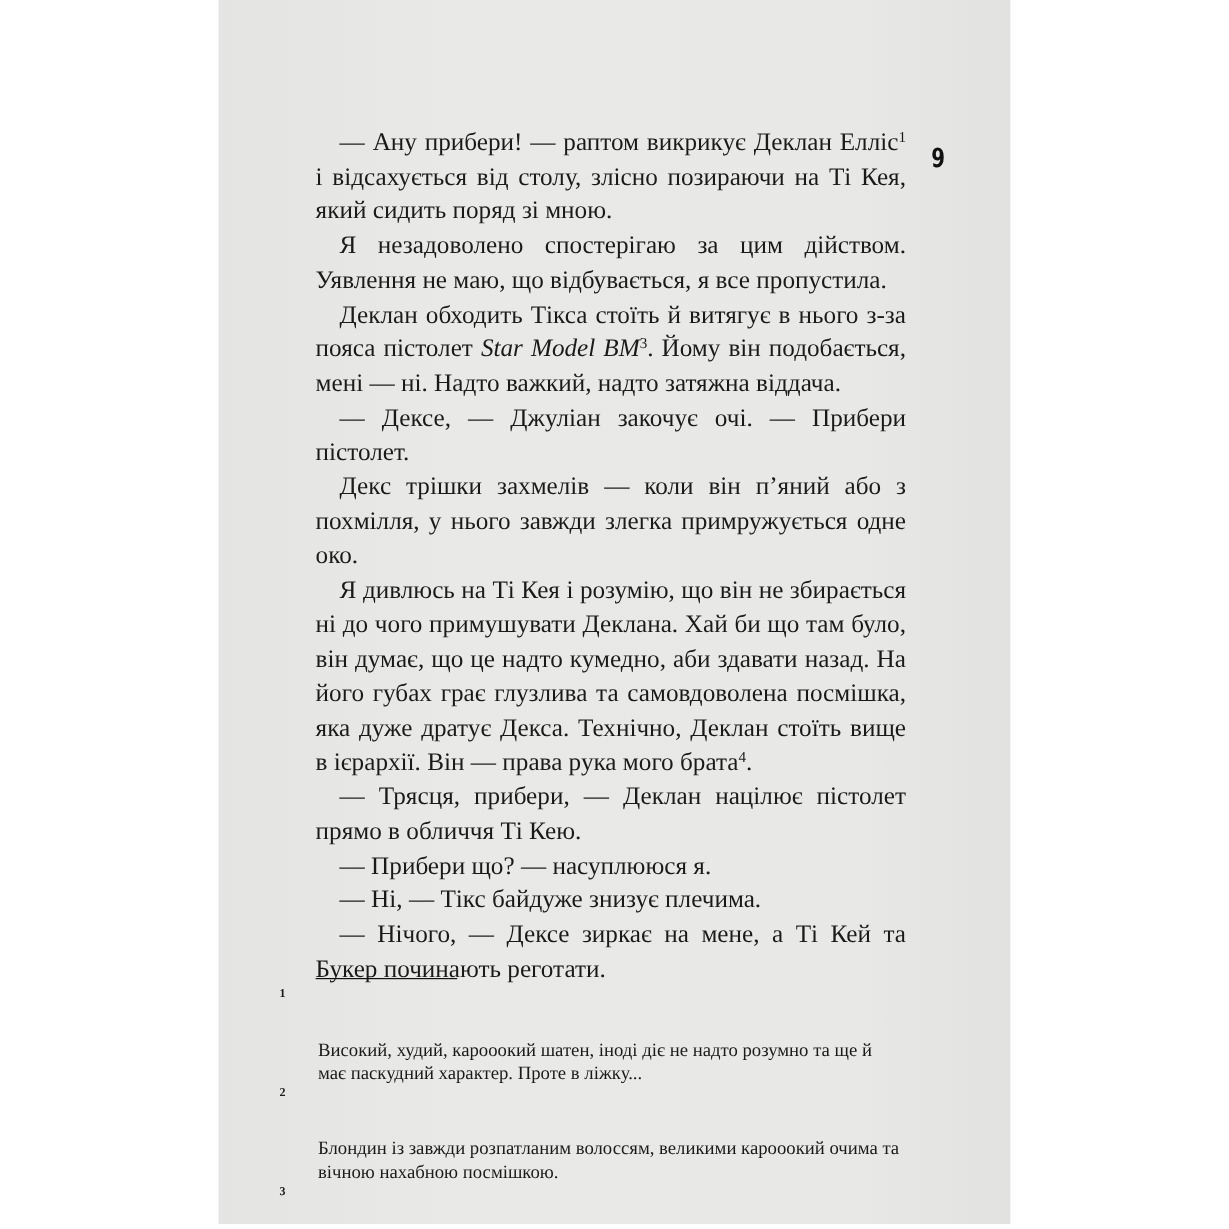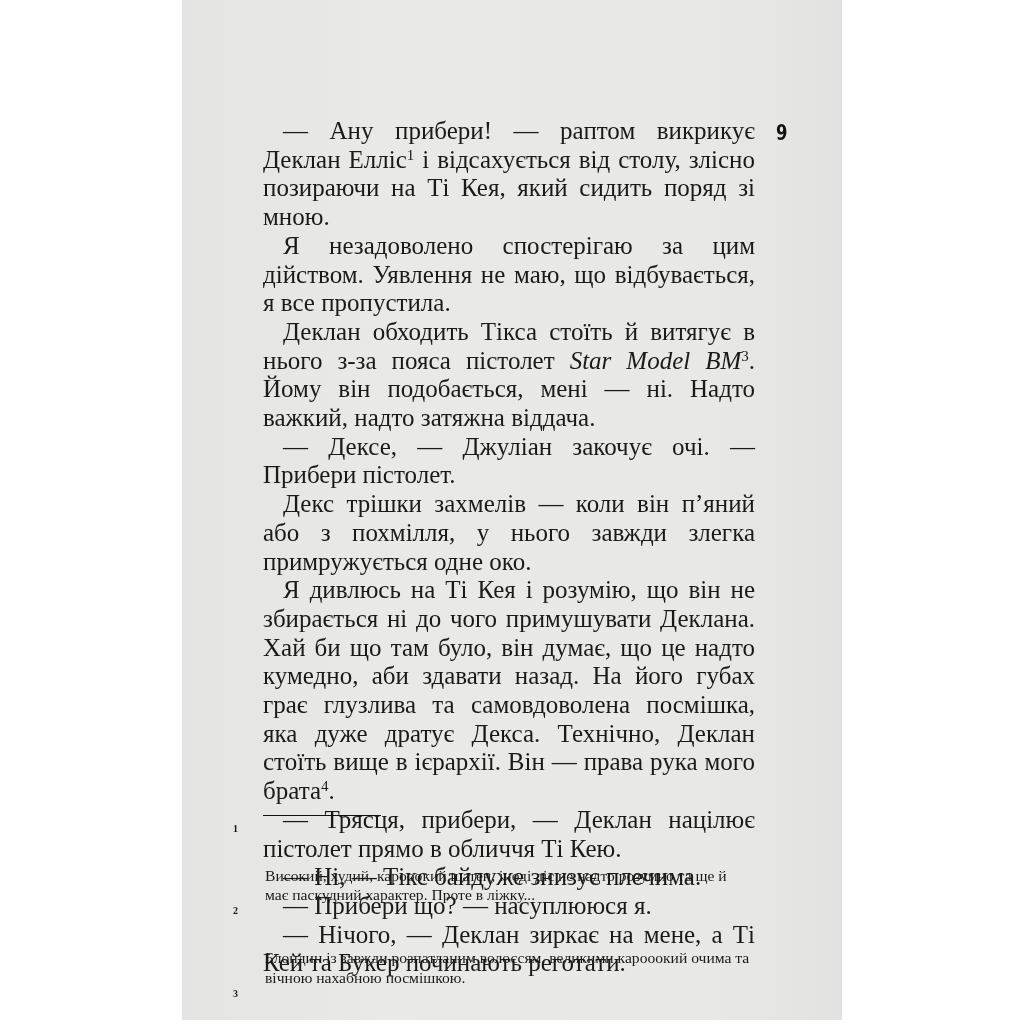--- a/index.html
+++ b/index.html
@@ -9,22 +9,22 @@
   }
   .page {
     position: absolute; left: 182px; top: 0; width: 660px; height: 1020px;
     background: linear-gradient(90deg, #e4e5e2 0%, #e9eae7 30%, #e8e9e6 80%, #e2e3e1 100%);
   }
   .page-number {
     position: absolute; left: 776px; top: 120px; font-family: "DejaVu Sans", sans-serif;
     font-weight: bold; font-size: 22px; color: #111; transform: scaleX(0.75); transform-origin: left top;
   }
   .body-text {
-    position: absolute; left: 263px; top: 117px; width: 492px;
-    font-size: 25px; line-height: 28.7px; text-align: justify;
+    position: absolute; left: 263px; top: 104px; width: 492px;
+    font-size: 21px; line-height: 28.7px; text-align: justify;
   }
   .body-text p { margin: 0; text-indent: 0; }
   .body-text p.ind { text-indent: 20px; }
   sup { font-size: 60%; line-height: 0; vertical-align: 0.55em; }
   i { font-style: italic; }
   .rule {
     position: absolute; left: 263px; top: 815px; width: 118px; height: 1.4px; background: #111;
   }
   .footnotes {
     position: absolute; left: 230px; top: 822px; width: 520px;
@@ -42,23 +42,23 @@
 <div class="page-number">9</div>
 
 <div class="body-text">
   <p class="ind"><span>— Ану прибери! — раптом викрикує Деклан Елліс</span><sup>1</sup><span> і відсахується від столу, злісно позираючи на Ті Кея, який сидить поряд зі мною.</span></p>
   <p class="ind"><span>Я незадоволено спостерігаю за цим дійством. Уявлення не маю, що відбувається, я все пропустила.</span></p>
   <p class="ind"><span>Деклан обходить Тікса стоїть й витягує в нього з-за пояса пістолет </span><i>Star Model BM</i><sup>3</sup><span>. Йому він подобається, мені — ні. Надто важкий, надто затяжна віддача.</span></p>
   <p class="ind"><span>— Дексе, — Джуліан закочує очі. — Прибери пістолет.</span></p>
   <p class="ind"><span>Декс трішки захмелів — коли він п’яний або з похмілля, у нього завжди злегка примружується одне око.</span></p>
   <p class="ind"><span>Я дивлюсь на Ті Кея і розумію, що він не збирається ні до чого примушувати Деклана. Хай би що там було, він думає, що це надто кумедно, аби здавати назад. На його губах грає глузлива та самовдоволена посмішка, яка дуже дратує Декса. Технічно, Деклан стоїть вище в ієрархії. Він — права рука мого брата</span><sup>4</sup><span>.</span></p>
   <p class="ind"><span>— Трясця, прибери, — Деклан націлює пістолет прямо в обличчя Ті Кею.</span></p>
+  <p class="ind"><span>— Прибери що? — насуплююся я.</span></p>
   <p class="ind"><span>— Ні, — Тікс байдуже знизує плечима.</span></p>
-  <p class="ind"><span>— Прибери що? — насуплююся я.</span></p>
-  <p class="ind"><span>— Нічого, — Деклан зиркає на мене, а Ті Кей та Букер починають реготати.</span></p>
+  <p class="ind"><span>— Нічого, — Дексе зиркає на мене, а Ті Кей та Букер починають реготати.</span></p>
 </div>
 
 <div class="rule"></div>
 
 <div class="footnotes">
   <div class="fn">
     <span class="mark">1</span>
     <span class="txt">Високий, худий, карооокий шатен, іноді діє не надто розумно та ще й має паскудний характер. Проте в ліжку...</span>
   </div>
   <div class="fn">

